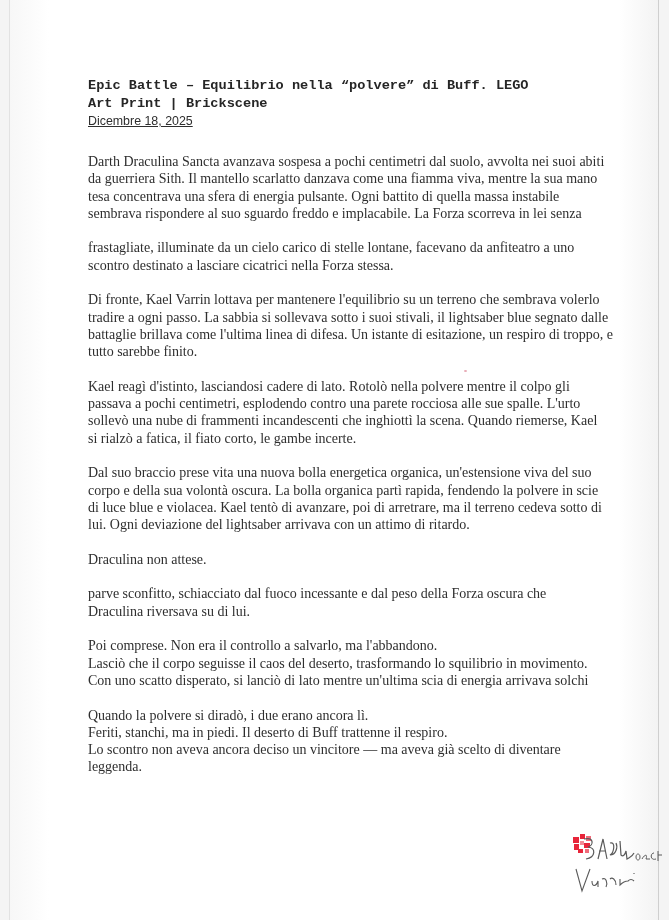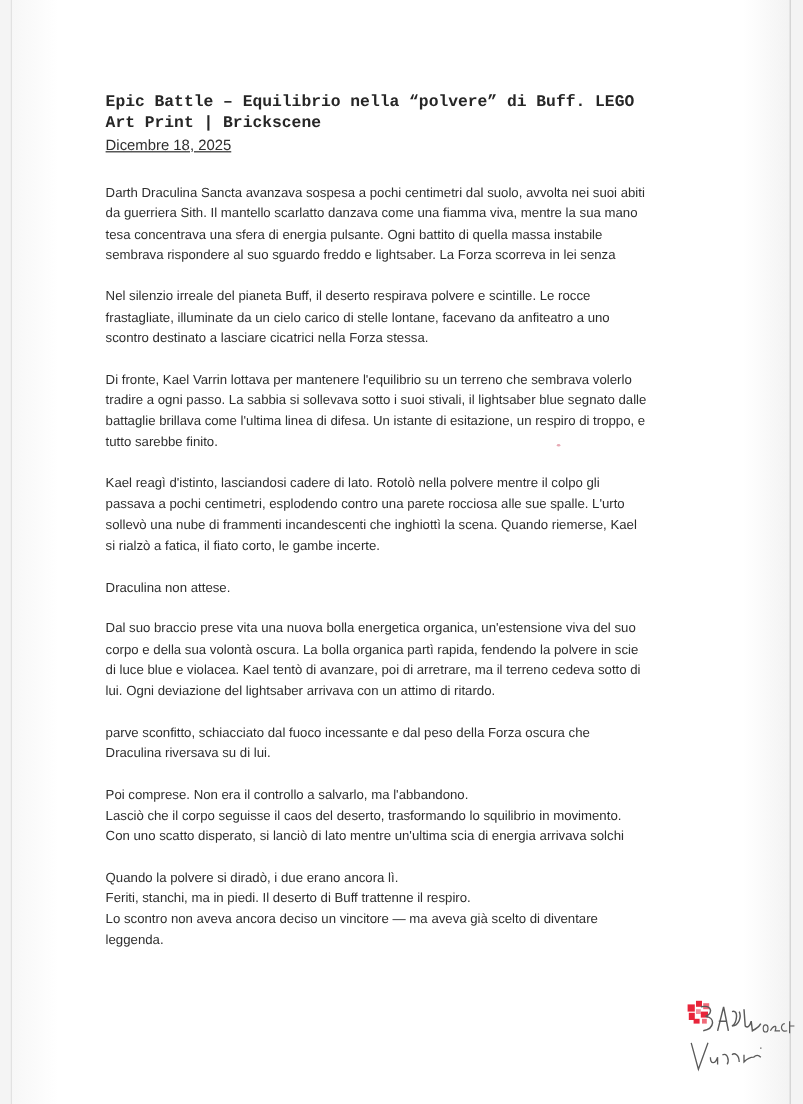--- a/index.html
+++ b/index.html
@@ -28,22 +28,22 @@
     }
     .date {
       font-family: "Liberation Sans", sans-serif;
       font-size: 12.4px;
       line-height: 17px;
       margin: 0 0 23px 0;
       color: #2e2e2e;
       text-decoration: underline;
     }
     .para {
-      font-family: Liberation Sans, sans-serif;
-      font-size: 11px;
+      font-family: Liberation Serif, serif;
+      font-size: 14px;
       line-height: 17.3px;
       margin: 0 0 17.3px 0;
       color: #2e2e2e;
     }
     .para .line { display: block; white-space: nowrap; }
     .signature {
       position: absolute; left: 562px; top: 833px; width: 100px; height: 70px;
     }
     .stamp {
       position: absolute; left: 0; top: 0; width: 20px; height: 22px;
@@ -56,47 +56,46 @@
 <div class="page">
   <div class="content">
     <p class="title">Epic Battle – Equilibrio nella “polvere” di Buff. LEGO</p>
     <p class="title">Art Print | Brickscene</p>
     <p class="date">Dicembre 18, 2025</p>
     <div id="paragraphs">
         <p class="para">
           <span class="line">Darth Draculina Sancta avanzava sospesa a pochi centimetri dal suolo, avvolta nei suoi abiti</span>
           <span class="line">da guerriera Sith. Il mantello scarlatto danzava come una fiamma viva, mentre la sua mano</span>
           <span class="line">tesa concentrava una sfera di energia pulsante. Ogni battito di quella massa instabile</span>
-          <span class="line">sembrava rispondere al suo sguardo freddo e lightsaber. La Forza scorreva in lei senza</span>
+          <span class="line">sembrava rispondere al suo sguardo freddo e implacabile. La Forza scorreva in lei senza</span>
         </p>
         <p class="para">
-          <span class="line">Nel silenzio irreale del pianeta Buff, il deserto respirava polvere e scintille. Le rocce</span>
           <span class="line">frastagliate, illuminate da un cielo carico di stelle lontane, facevano da anfiteatro a uno</span>
           <span class="line">scontro destinato a lasciare cicatrici nella Forza stessa.</span>
         </p>
         <p class="para">
           <span class="line">Di fronte, Kael Varrin lottava per mantenere l'equilibrio su un terreno che sembrava volerlo</span>
           <span class="line">tradire a ogni passo. La sabbia si sollevava sotto i suoi stivali, il lightsaber blue segnato dalle</span>
           <span class="line">battaglie brillava come l'ultima linea di difesa. Un istante di esitazione, un respiro di troppo, e</span>
           <span class="line">tutto sarebbe finito.</span>
         </p>
         <p class="para">
           <span class="line">Kael reagì d'istinto, lasciandosi cadere di lato. Rotolò nella polvere mentre il colpo gli</span>
           <span class="line">passava a pochi centimetri, esplodendo contro una parete rocciosa alle sue spalle. L'urto</span>
           <span class="line">sollevò una nube di frammenti incandescenti che inghiottì la scena. Quando riemerse, Kael</span>
           <span class="line">si rialzò a fatica, il fiato corto, le gambe incerte.</span>
         </p>
         <p class="para">
-          <span class="line">Draculina non attese.</span>
-        </p>
-        <p class="para">
           <span class="line">Dal suo braccio prese vita una nuova bolla energetica organica, un'estensione viva del suo</span>
           <span class="line">corpo e della sua volontà oscura. La bolla organica partì rapida, fendendo la polvere in scie</span>
           <span class="line">di luce blue e violacea. Kael tentò di avanzare, poi di arretrare, ma il terreno cedeva sotto di</span>
           <span class="line">lui. Ogni deviazione del lightsaber arrivava con un attimo di ritardo.</span>
+        </p>
+        <p class="para">
+          <span class="line">Draculina non attese.</span>
         </p>
         <p class="para">
           <span class="line">parve sconfitto, schiacciato dal fuoco incessante e dal peso della Forza oscura che</span>
           <span class="line">Draculina riversava su di lui.</span>
         </p>
         <p class="para">
           <span class="line">Poi comprese. Non era il controllo a salvarlo, ma l'abbandono.</span>
           <span class="line">Lasciò che il corpo seguisse il caos del deserto, trasformando lo squilibrio in movimento.</span>
           <span class="line">Con uno scatto disperato, si lanciò di lato mentre un'ultima scia di energia arrivava solchi</span>
         </p>

